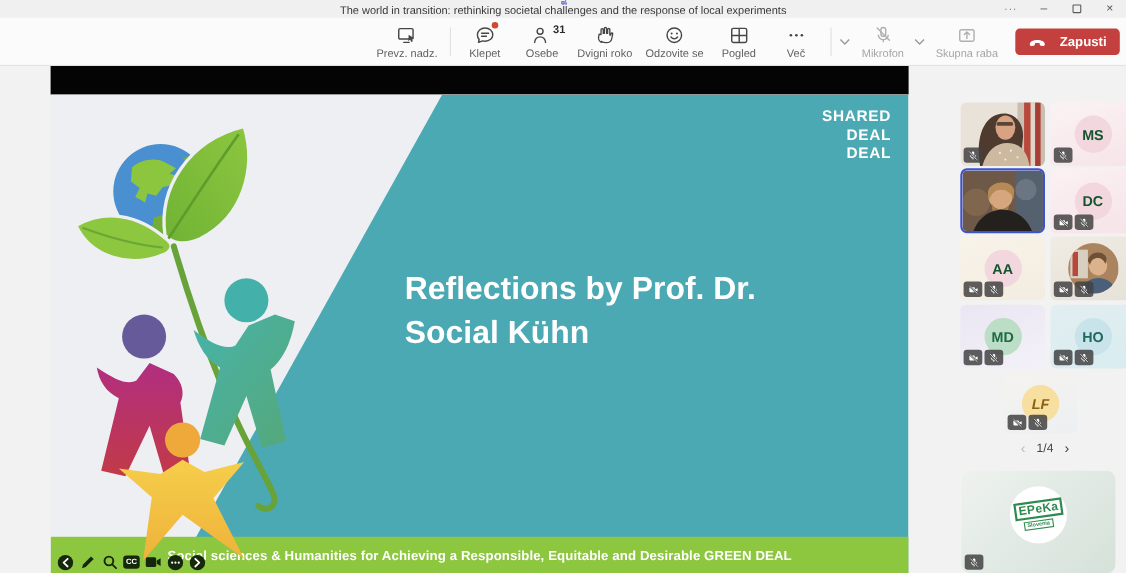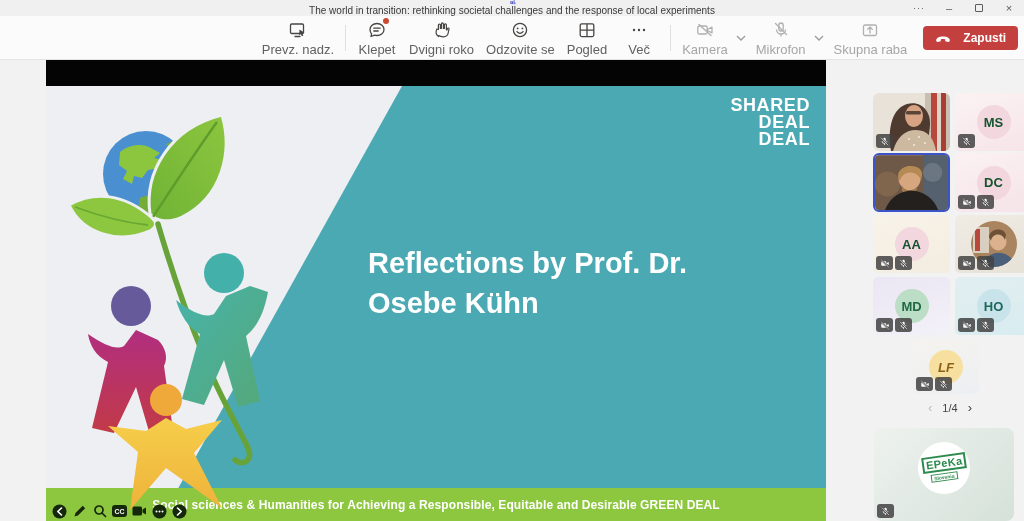--- a/index.html
+++ b/index.html
@@ -19,41 +19,41 @@
 
   
   .toolbar { position:absolute; left:0; top:16px; width:1024px; height:44px;
     background:#fbfbfb; border-bottom:1px solid #e3e3e3; z-index:19; }
   .tb-left { position:absolute; left:10px; top:0; height:44px; display:flex; align-items:center; gap:9px; }
   .timer { font-size:12px; color:#2b2b2b; margin-left:3px; }
   .tb-actions { position:absolute; right:6px; top:0; height:44px; display:flex; align-items:center; }
   .tbtn { display:flex; flex-direction:column; align-items:center; justify-content:center;
     padding:3px 6px 2px; min-width:52px; height:44px; cursor:pointer; position:relative; }
   .tbtn .ic { height:20px; display:flex; align-items:flex-end; justify-content:center; position:relative; }
-  .tbtn .lbl { font-size:13px; color:#616161; margin-top:2px; white-space:nowrap; }
+  .tbtn .lbl { font-size:10px; color:#616161; margin-top:2px; white-space:nowrap; }
   .tbtn.disabled .lbl { color:#a6a6a6; }
   .tb-divider { width:1px; height:26px; background:#e0e0e0; margin:0 5px; }
   .chat-dot { position:absolute; right:-2px; top:-2px; width:6px; height:6px;
     border-radius:50%; background:#cc4a31; }
   .people-count { font-size:10px; font-weight:bold; color:#2b2b2b; position:absolute;
     left:20px; top:0px; }
   .chev { display:flex; align-items:center; padding:0 2px; margin-right:2px; }
   .leave-btn { display:flex; align-items:center; gap:12px; background:#c4403f; color:#fff;
     border:none; border-radius:4px; height:24px; padding:0 12px; margin-left:10px;
     font-size:12px; font-weight:bold; cursor:pointer; font-family:"Liberation Sans",sans-serif; }
 
   
   .black-bar { position:absolute; left:46px; top:59px; width:780px; height:27px; background:#040404; }
   .slide { position:absolute; left:46px; top:86px; width:780px; height:435px;
     background:#edeff2; overflow:hidden; }
   .teal-wedge { position:absolute; left:0; top:0; width:780px; height:435px;
     clip-path:polygon(356px 0, 780px 0, 780px 435px, 114px 435px); z-index:1; }
   .illustration { position:absolute; left:8px; top:14px; width:300px; height:418px; z-index:6; }
   .sgd-logo { position:absolute; right:16px; top:11px; text-align:right; color:#fff;
-    font-weight:bold; font-size:18px; line-height:17px; letter-spacing:.6px; z-index:4; }
+    font-weight:bold; font-size:14px; line-height:17px; letter-spacing:.6px; z-index:4; }
   .slide-title { position:absolute; left:322px; top:157px; color:#fff; font-weight:bold;
     font-size:29px; line-height:40px; z-index:4; }
   .green-bar { position:absolute; left:0; bottom:0; width:780px; height:33px; z-index:5;
     display:flex; align-items:center; justify-content:center; }
   .green-bar .ftxt { color:#fff; font-size:12px; font-weight:bold; letter-spacing:.1px; }
   .slide-controls { position:absolute; left:6px; bottom:2px; height:16px; display:flex;
     align-items:center; gap:5px; z-index:8; }
   .sc { width:15px; height:15px; display:flex; align-items:center; justify-content:center; cursor:pointer; }
   .cc-chip { background:#16280c; color:#fff; border-radius:3px; font-size:7px; font-weight:bold;
     width:16px; height:12px; display:flex; align-items:center; justify-content:center; }
@@ -140,20 +140,30 @@
       <span class="ic">
         <svg width="20" height="20" viewBox="0 0 20 20" fill="none" stroke="#484644" stroke-width="1.3">
           <path d="M10 3.5c4 0 7 2.7 7 6s-3 6-7 6c-.8 0-1.6-.1-2.3-.3L4 16.5l.6-2.6C3.6 12.8 3 11.2 3 9.5c0-3.3 3-6 7-6z" stroke-linejoin="round"></path>
           <path d="M6.8 8.2h6.4M6.8 11h4.4" stroke-linecap="round"></path>
         </svg>
         <span class="chat-dot"></span>
       </span>
       <span class="lbl">Klepet</span>
     </div>
 
+    <div class="tbtn">
+      <span class="ic">
+        <svg width="20" height="20" viewBox="0 0 20 20" fill="none" stroke="#484644" stroke-width="1.3">
+          <circle cx="8" cy="6.5" r="2.7"></circle>
+          <path d="M3 16.5c.4-3.2 2.3-5 5-5s4.6 1.8 5 5" stroke-linecap="round"></path>
+        </svg>
+        <b class="people-count">31</b>
+      </span>
+      <span class="lbl">Osebe</span>
+    </div>
 
     <div class="tbtn">
       <span class="ic">
         <svg width="20" height="20" viewBox="0 0 20 20" fill="none" stroke="#484644" stroke-width="1.2">
           <path d="M6.6 16.6c-1.9-1.3-2.8-3.4-2.4-5.2l.5-2.4 1.7.5V5a1 1 0 0 1 2 0v3.4h1V3.9a1 1 0 0 1 2 0v4.5h1V4.8a1 1 0 0 1 2 0v5h.7l.4-1.3c.3-.8 1.7-.6 1.5.3l-.8 4.2c-.5 2.5-2.3 3.8-4.8 3.8-1.8 0-3.5-.2-4.8-1.2z" stroke-linejoin="round"></path>
         </svg>
       </span>
       <span class="lbl">Dvigni roko</span>
     </div>
 
@@ -185,30 +195,20 @@
           <circle cx="5" cy="10" r="1.2"></circle>
             <circle cx="10" cy="10" r="1.2"></circle>
             <circle cx="15" cy="10" r="1.2"></circle>
         </svg>
       </span>
       <span class="lbl">Več</span>
     </div>
 
     <div class="tb-divider"></div>
 
-    <div class="tbtn disabled">
-      <span class="ic">
-        <svg width="20" height="20" viewBox="0 0 20 20" fill="none" stroke="#b0b0b0" stroke-width="1.3">
-          <rect x="2.8" y="6" width="9.4" height="8" rx="1.5"></rect>
-          <path d="M12.2 9.5 17 7.2v5.6l-4.8-2.3z" stroke-linejoin="round"></path>
-          <line x1="4" y1="4.5" x2="16" y2="15.5" stroke-linecap="round"></line>
-        </svg>
-      </span>
-      <span class="lbl">Kamera</span>
-    </div>
     <span class="chev">
       <svg width="10" height="6" viewBox="0 0 10 6" fill="none" stroke="#9a9a9a" stroke-width="1.3">
         <path d="M1 1l4 4 4-4"></path>
       </svg>
     </span>
 
     <div class="tbtn disabled">
       <span class="ic">
         <svg width="20" height="20" viewBox="0 0 20 20" fill="none" stroke="#b0b0b0" stroke-width="1.3">
           <rect x="7.8" y="3" width="4.4" height="8" rx="2.2"></rect>
@@ -291,21 +291,21 @@
   </svg>
 
   <div class="sgd-logo">
     <div>SHARED</div>
     <div>DEAL</div>
     <div>DEAL</div>
   </div>
 
   <div class="slide-title">
     <div>Reflections by Prof. Dr.</div>
-    <div>Osebe Kühn</div>
+    <div>Social Kühn</div>
   </div>
 
   <div class="green-bar" style="background:#8dc63f;">
     <span class="ftxt">Social sciences &amp; Humanities for Achieving a Responsible, Equitable and Desirable GREEN DEAL</span>
   </div>
 
   <div class="slide-controls">
     <span class="sc">
       <svg width="15" height="15" viewBox="0 0 15 15">
           <circle cx="7.5" cy="7.5" r="7" fill="#16280c"></circle>

